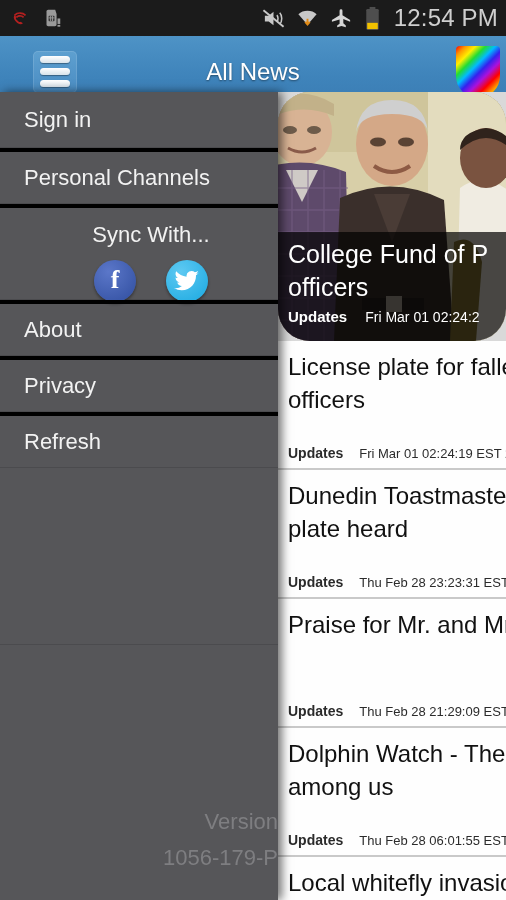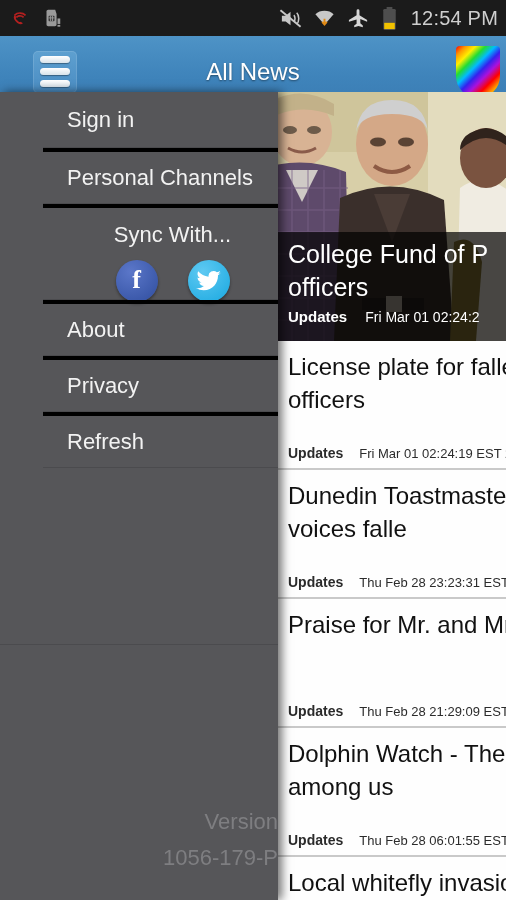--- a/index.html
+++ b/index.html
@@ -11,21 +11,21 @@
   }
   #screen { position: relative; width: 506px; height: 900px; overflow: hidden; background:#000; }
 
   
   .statusbar {
     position: absolute; top:0; left:0; width:506px; height:36px;
     background:#1b1b1b; display:flex; align-items:center;
   }
   .sb-left { display:flex; align-items:center; gap:10px; padding-left:9px; }
   .sb-right { margin-left:auto; display:flex; align-items:center; gap:11px; padding-right:8px; }
-  .sb-time { color:#cfcfcf; font-size:20px; letter-spacing:0.2px; padding-left:2px; }
+  .sb-time { color:#cfcfcf; font-size:24px; letter-spacing:0.2px; padding-left:2px; }
   .icon-svg { display:block; }
 
   
   .actionbar {
     position:absolute; top:36px; left:0; width:506px; height:72px;
     background: linear-gradient(#4e93c6, #3f84bb 55%, #3a7cb3);
     border-bottom: 1px solid #2d6590;
     display:flex; align-items:center;padding-left:25px;
   }
   .ab-menu {
@@ -53,21 +53,21 @@
     background: repeating-linear-gradient(135deg,
        #ff0000 0px, #ff9900 7px, #ffee00 14px, #22dd33 21px,
        #00bbff 28px, #3322ee 35px, #aa11dd 42px, #ff0000 50px);
   }
 
   
   .content { position:absolute; top:92px; left:0; width:506px; height:808px; background:#e8e8e8; }
 
   
   .newslist { position:absolute; top:0; left:278px; width:228px; height:808px; background:#d9d9d9; overflow:hidden; }
-  .hero { position:relative; width:100%; height:249px; overflow:hidden; background:#6d6458; }
+  .hero { position:relative; width:100%; height:249px; overflow:hidden; background:#6d6458;border-radius:32px; }
   .hero-photo { position:absolute; inset:0; }
   .hero-overlay {
     position:absolute; left:0; right:0; bottom:0; height:109px;
     background: rgba(0,0,0,0.70);
     padding:6px 10px 0 10px; color:#fff;
   }
   .hero-title { font-size:25px; line-height:33px; white-space:nowrap; font-weight:400; }
   .hero-meta { margin-top:4px; display:flex; align-items:baseline; white-space:nowrap; }
   .hero-meta .src { font-size:15px; font-weight:bold; }
   .hero-meta .date { font-size:14px; margin-left:18px; }
@@ -80,21 +80,20 @@
   .art-meta { position:absolute; left:10px; bottom:7px; display:flex; align-items:baseline; white-space:nowrap; color:#2b2b2b; }
   .art-meta .src { font-size:14px; font-weight:bold; }
   .art-meta .date { font-size:13px; margin-left:16px; }
 
   
   .drawer {
     position:absolute; top:0; left:0; width:278px; height:808px;
     background:#565659;
     box-shadow: 4px 0 9px rgba(0,0,0,0.55);
     z-index:5;
-    padding-left:43px;
   }
   .dw-item {
     position:relative; height:56px; display:flex; align-items:center;
     padding-left:24px;
     border-top:4px solid #000000;
     border-bottom:1px solid #4b4b4e;
     color:#f2f2f2; font-size:22px;
   }
   .dw-item:first-child { border-top:none; }
   .dw-sync { height:96px; align-items:center; padding-top:14px; flex-direction:column; }
@@ -230,21 +229,21 @@
         <div class="art-title">License plate for falle</div>
         <div class="art-title">officers</div>
         <div class="art-meta">
           <span class="src">Updates</span>
           <span class="date">Fri Mar 01 02:24:19 EST 20</span>
         </div>
       </div>
 
       <div class="article" style="height:129px">
         <div class="art-title">Dunedin Toastmaster</div>
-        <div class="art-title">voices falle</div>
+        <div class="art-title">plate heard</div>
         <div class="art-meta">
           <span class="src">Updates</span>
           <span class="date">Thu Feb 28 23:23:31 EST 2</span>
         </div>
       </div>
 
       <div class="article" style="height:129px">
         <div class="art-title">Praise for Mr. and Mrs</div>
         <div class="art-title"></div>
         <div class="art-meta">

